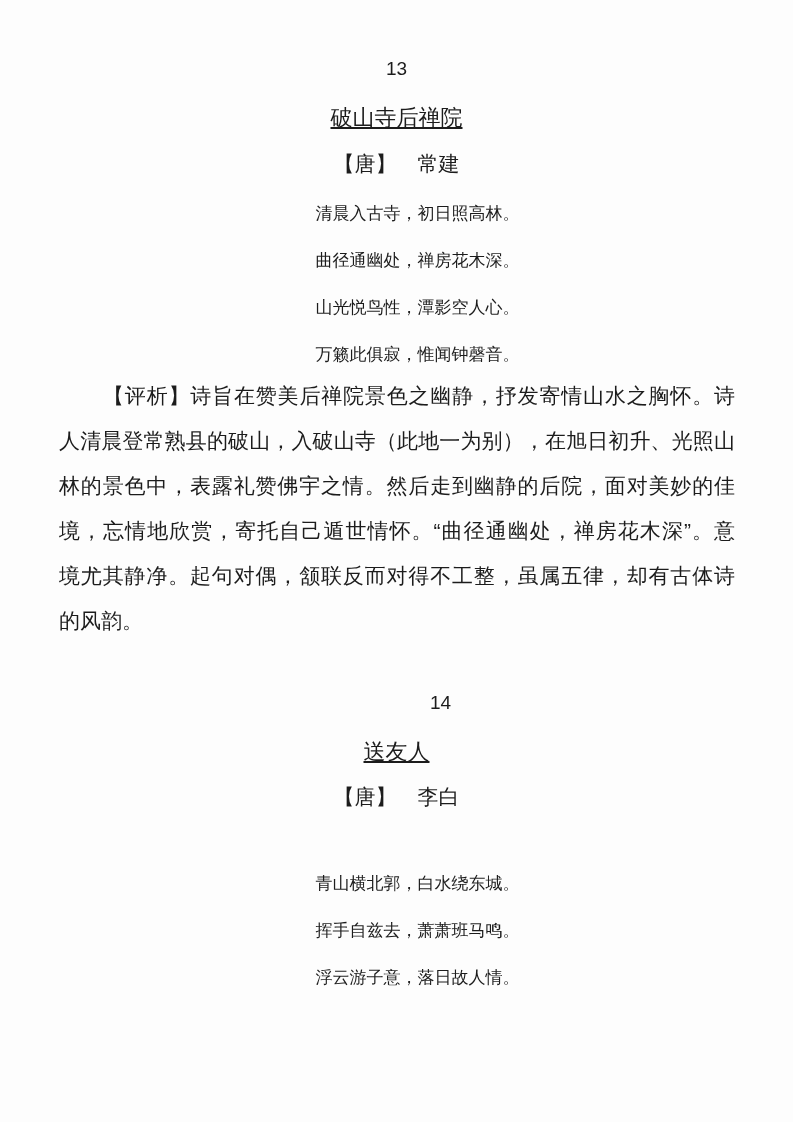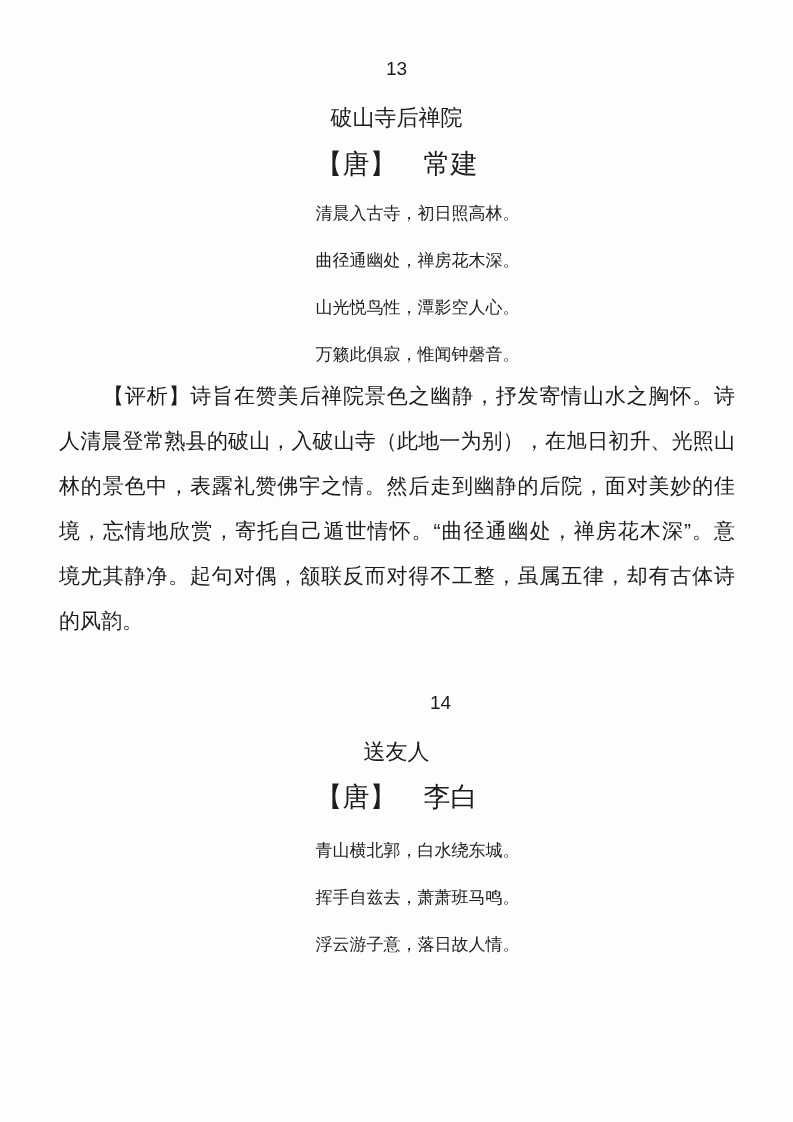--- a/index.html
+++ b/index.html
@@ -18,22 +18,22 @@
   }
   .centered {
     position: absolute;
     left: 0;
     width: 100%;
     text-align: center;
     margin: 0;
     font-weight: normal;
   }
   .section-number { font-size: 19px; line-height: 24px; }
-  .poem-title     { font-size: 22px; line-height: 30px; }
-  .poem-author    { font-size: 27px; line-height: 28px; }
+  .poem-title     { font-size: 22px; line-height: 30px; text-decoration: underline; }
+  .poem-author    { font-size: 21px; line-height: 28px; }
 
   .poem-block {
     position: absolute;
     left: 0;
     width: 100%;
     text-align: center;
   }
   .poem-line {
     font-size: 17px;
     line-height: 47px;
@@ -59,21 +59,21 @@
 
   #s13-num    { top: 57px;  }
   #s13-title  { top: 103px; }
   #s13-author { top: 150px; }
   #s13-poem   { top: 190px; }
   #s13-comm   { top: 373px; }
 
   #s14-num    { top: 691px; padding-left: 44px; }
   #s14-title  { top: 737px; }
   #s14-author { top: 783px; }
-  #s14-poem   { top: 827px; }
+  #s14-poem   { top: 860px; }
 </style>
 </head>
 <body>
 
 <div class="page" style="background: rgb(253, 253, 253); color: rgb(28, 28, 28);">
 
   <div id="s13-num" class="centered section-number">13</div>
 
   <h1 id="s13-title" class="centered poem-title">破山寺后禅院</h1>
 

